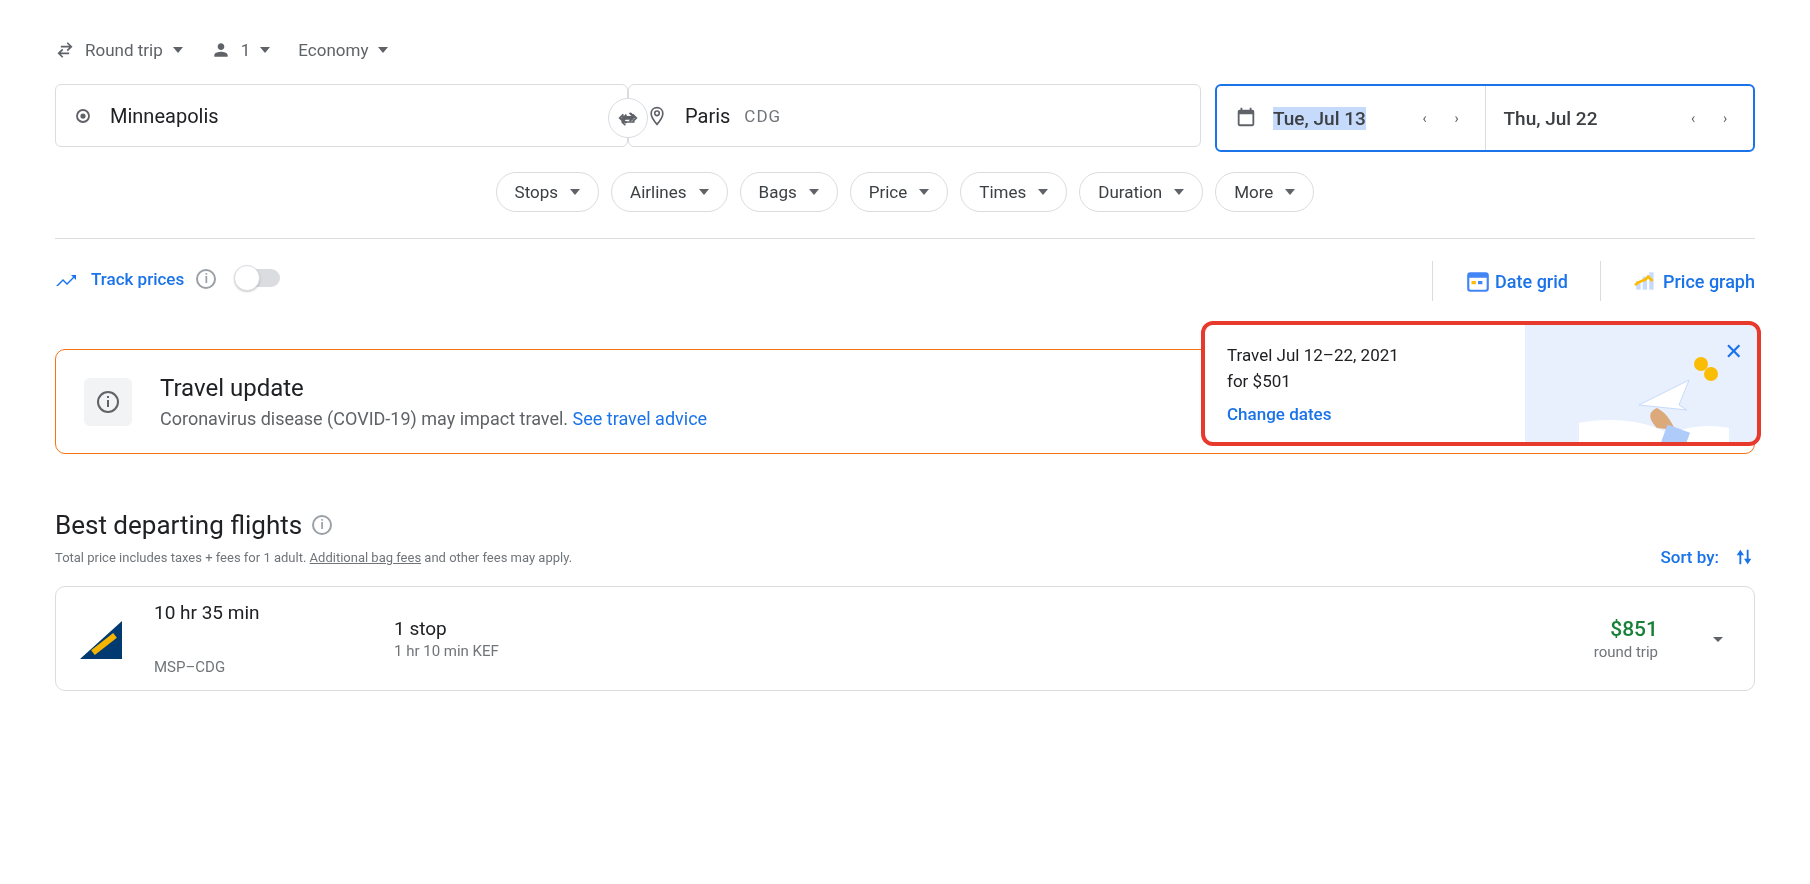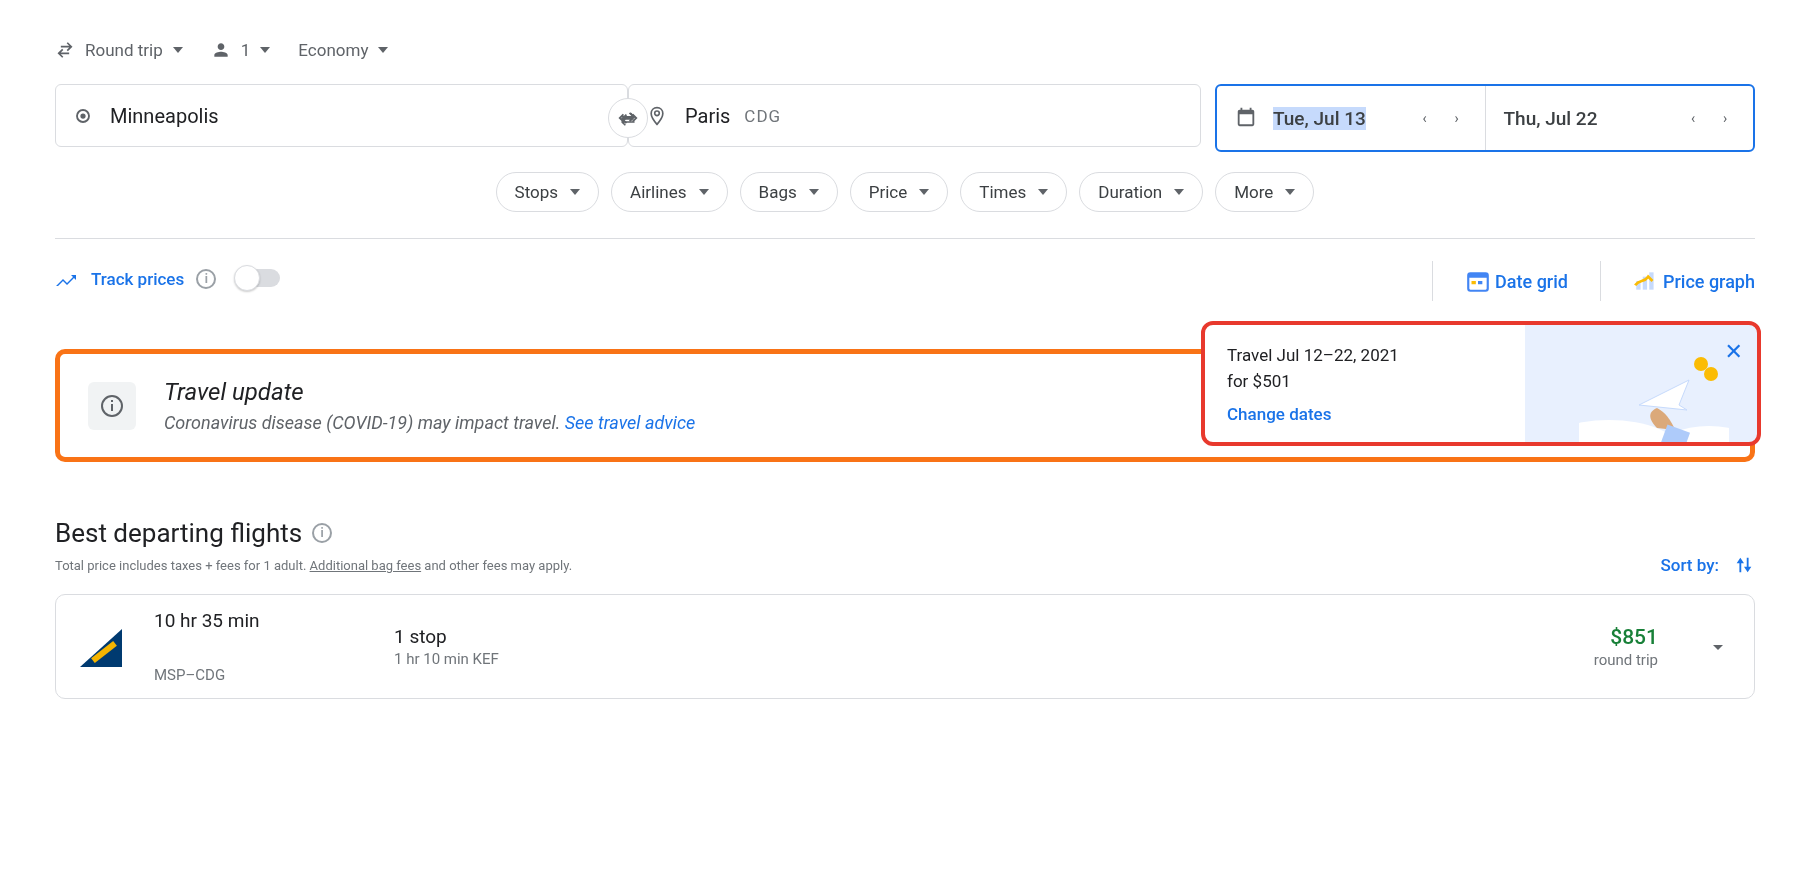--- a/index.html
+++ b/index.html
@@ -128,28 +128,27 @@
     border-right: 10px solid transparent;
     border-bottom: 12px solid #fff;
     z-index: 3;
   }
   .tip-lines { font-size: 17px; color: #202124; line-height: 1.5; }
   .tip-change { color: #1a73e8; font-size: 17px; font-weight: 500; margin-top: 10px; display: inline-block; cursor: pointer; }
   .tip-close { position: absolute; right: 14px; top: 14px; color: #1a73e8; font-size: 22px; cursor: pointer; }
   .tip-illus { position: absolute; right: 28px; bottom: -8px; }
 
   .update-card {
-    border: 5px solid #f97316;
+    border: 1px solid #f97316;
     border-radius: 10px;
     padding: 24px 28px;
     display: flex;
     align-items: center;
     gap: 28px;
     margin-bottom: 56px;
-    font-style: italic;
   }
   .update-icon-box { width: 48px; height: 48px; background: #f1f3f4; border-radius: 6px; display: flex; align-items: center; justify-content: center; }
   .update-title { font-size: 24px; color: #202124; margin-bottom: 6px; }
   .update-text { font-size: 18px; color: #5f6368; }
   .update-text a { color: #1a73e8; text-decoration: none; margin-top: 36px; }
 
   .section-title { font-size: 26px; color: #202124; display: flex; align-items: center; gap: 10px; margin-bottom: 6px; }
   .section-row { display: flex; justify-content: space-between; align-items: center; margin-bottom: 18px; }
   .section-sub { font-size: 13px; color: #70757a; }
   .section-sub .u { text-decoration: underline; }

